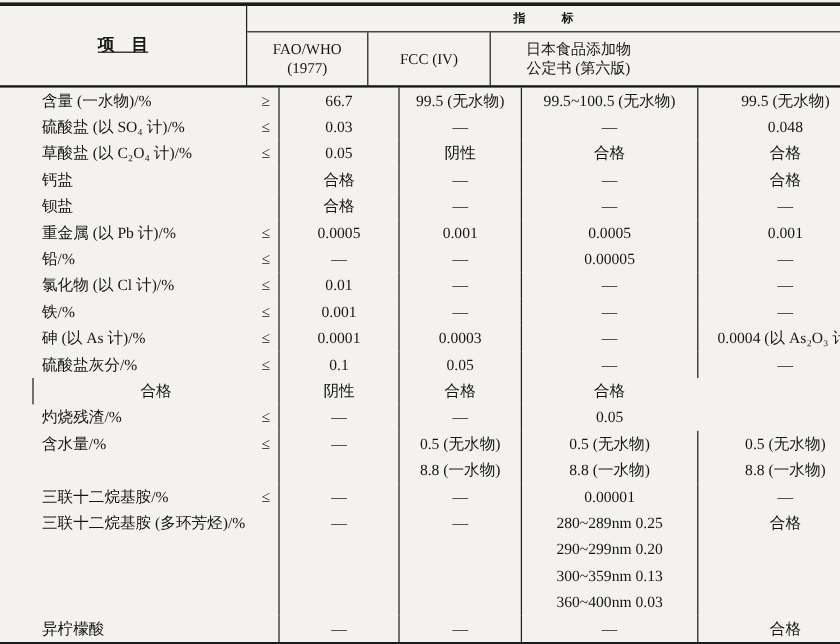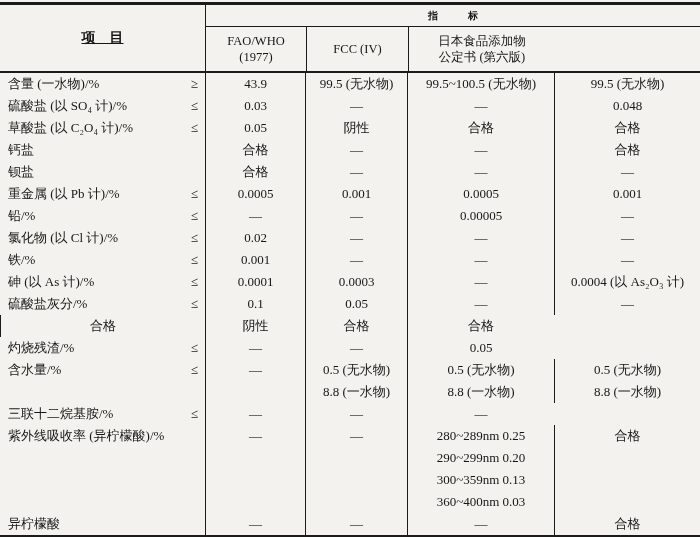--- a/index.html
+++ b/index.html
@@ -17,21 +17,21 @@
   
   .thead{display:grid;grid-template-columns:205px 495px;border-bottom:2px solid #1b1b1b;}
   .th-item{display:flex;align-items:center;justify-content:center;font-size:14px;font-weight:bold;text-decoration:underline;}
   .th-right{border-left:1px solid #1b1b1b;}
   .th-indicator{height:21px;line-height:21px;text-align:center;border-bottom:1px solid #1b1b1b;font-size:10px;font-weight:bold;}
   .th-cols{display:grid;grid-template-columns:100px 102px 147px 146px;height:44px;}
   .th-col{display:flex;align-items:center;justify-content:center;text-align:center;
           white-space:pre-line;font-size:12.5px;line-height:16px;}
   .th-col + .th-col{border-left:1px solid #1b1b1b;}
   
-  .tr{display:grid;grid-template-columns:205px 100px 102px 147px 146px;}
+  .tr{display:grid;grid-template-columns:205px 100px 102px 147px 146px;padding-left:27px;}
   .td{font-size:13px;line-height:22px;box-sizing:border-box;}
   .td-item{display:flex;justify-content:space-between;align-items:flex-start;padding:0 7px 0 8px;}
   .item-label{white-space:nowrap;}
   .op{flex:none;padding-left:4px;}
   .td-val{text-align:center;white-space:pre-line;border-left:1px solid #1b1b1b;}
 </style>
 </head>
 <body>
 
 <div class="page">
@@ -52,21 +52,21 @@
         </div>
       </div>
     </div>
 
     <div class="tbody" id="tbody">
   <div class="tr">
     <div class="td td-item">
       <span class="item-label">含量 (一水物)/%</span>
       <span class="op">≥</span>
     </div>
-    <div class="td td-val">43.9</div>
+    <div class="td td-val">66.7</div>
     <div class="td td-val">99.5 (无水物)</div>
     <div class="td td-val">99.5~100.5 (无水物)</div>
     <div class="td td-val">99.5 (无水物)</div>
   </div>
 
   <div class="tr">
     <div class="td td-item">
       <span class="item-label">硫酸盐 (以 SO₄ 计)/%</span>
       <span class="op">≤</span>
     </div>
@@ -129,21 +129,21 @@
     <div class="td td-val">—</div>
     <div class="td td-val">0.00005</div>
     <div class="td td-val">—</div>
   </div>
 
   <div class="tr">
     <div class="td td-item">
       <span class="item-label">氯化物 (以 Cl 计)/%</span>
       <span class="op">≤</span>
     </div>
-    <div class="td td-val">0.02</div>
+    <div class="td td-val">0.01</div>
     <div class="td td-val">—</div>
     <div class="td td-val">—</div>
     <div class="td td-val">—</div>
   </div>
 
   <div class="tr">
     <div class="td td-item">
       <span class="item-label">铁/%</span>
       <span class="op">≤</span>
     </div>
@@ -206,26 +206,27 @@
 8.8 (一水物)</div>
   </div>
 
   <div class="tr">
     <div class="td td-item">
       <span class="item-label">三联十二烷基胺/%</span>
       <span class="op">≤</span>
     </div>
     <div class="td td-val">—</div>
     <div class="td td-val">—</div>
-    <div class="td td-val">—</div>
-  </div>
-
-  <div class="tr">
-    <div class="td td-item">
-      <span class="item-label">紫外线吸收率 (异柠檬酸)/%</span>
+    <div class="td td-val">0.00001</div>
+    <div class="td td-val">—</div>
+  </div>
+
+  <div class="tr">
+    <div class="td td-item">
+      <span class="item-label">三联十二烷基胺 (多环芳烃)/%</span>
       <span class="op"></span>
     </div>
     <div class="td td-val">—</div>
     <div class="td td-val">—</div>
     <div class="td td-val">280~289nm 0.25
 290~299nm 0.20
 300~359nm 0.13
 360~400nm 0.03</div>
     <div class="td td-val">合格</div>
   </div>

